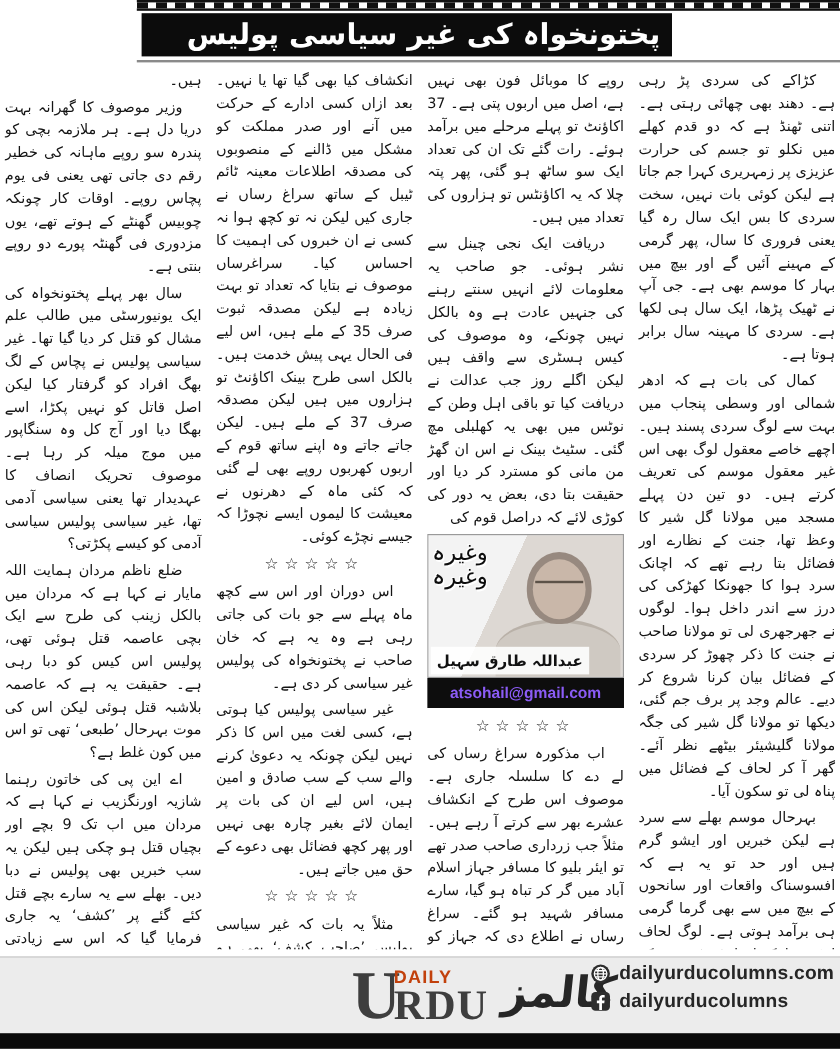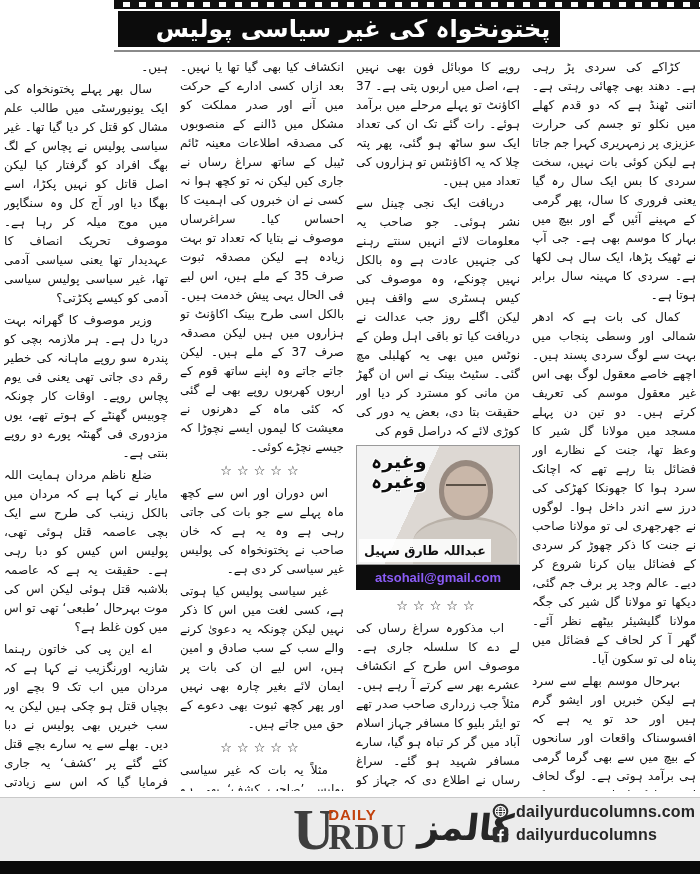--- a/index.html
+++ b/index.html
@@ -27,21 +27,21 @@
   .photo{position:relative;height:118px;border:1px solid #9a9a9a;overflow:hidden;
       background:linear-gradient(115deg,#f3f3f3 0 38%,#ddd8d3 38% 100%);}
   .ph-head{position:absolute;right:26px;top:14px;width:54px;height:60px;
       border-radius:50% 50% 46% 46%;background:#97897f;}
   .ph-face{position:absolute;right:31px;top:20px;width:44px;height:50px;
       border-radius:50%;background:#c9b7a9;}
   .ph-glasses{position:absolute;right:33px;top:38px;width:40px;height:8px;
       border-top:2px solid #5c5248;}
   .ph-body{position:absolute;right:2px;top:70px;width:104px;height:50px;
       border-radius:55% 55% 0 0;background:#cfc9c2;border-top:3px solid #b9b1a8;}
-  .tagline{position:absolute;left:14px;top:6px;font-weight:bold;font-size:19px;
+  .tagline{position:absolute;left:3px;top:6px;font-weight:normal;font-size:19px;
       line-height:1.05;color:#0d0d0d;text-align:left;
       text-shadow:1px 1px 0 #fff,-1px -1px 0 #fff;}
   .author-name{position:absolute;left:2px;bottom:2px;background:rgba(255,255,255,.88);
       padding:2px 5px;font-weight:bold;font-size:12.5px;color:#111;white-space:nowrap;}
   .email-bar{height:25px;background:#0d0d0d;color:#8b5cf6;display:flex;align-items:center;
       justify-content:center;font-weight:bold;font-size:13px;
       font-family:"Liberation Sans",sans-serif;direction:ltr;}
   
   .footer{position:absolute;top:797px;left:0;right:0;height:63px;background:#ececec;
       border-top:1px solid #c9c9c9;}
@@ -96,28 +96,28 @@
       </div>
       <div class="email-bar">atsohail@gmail.com</div>
     </div>
         <div class="stars">☆☆☆☆☆</div>
         <p class="para">اب مذکورہ سراغ رساں کی لے دے کا سلسلہ جاری ہے۔ موصوف اس طرح کے انکشاف عشرے بھر سے کرتے آ رہے ہیں۔ مثلاً جب زرداری صاحب صدر تھے تو ایئر بلیو کا مسافر جہاز اسلام آباد میں گر کر تباہ ہو گیا، سارے مسافر شہید ہو گئے۔ سراغ رساں نے اطلاع دی کہ جہاز کو حادثہ پیش نہیں آیا، اس پر طیارہ شکن راکٹ داغا گیا ہے۔ بات آئی گئی ہو گئی۔</p>
       </div>
     <div class="col">
         <p class="para noind">انکشاف کیا بھی گیا تھا یا نہیں۔ بعد ازاں کسی ادارے کے حرکت میں آنے اور صدر مملکت کو مشکل میں ڈالنے کے منصوبوں کی مصدقہ اطلاعات معینہ ٹائم ٹیبل کے ساتھ سراغ رساں نے جاری کیں لیکن نہ تو کچھ ہوا نہ کسی نے ان خبروں کی اہمیت کا احساس کیا۔ سراغرساں موصوف نے بتایا کہ تعداد تو بہت زیادہ ہے لیکن مصدقہ ثبوت صرف 35 کے ملے ہیں، اس لیے فی الحال یہی پیش خدمت ہیں۔ بالکل اسی طرح بینک اکاؤنٹ تو ہزاروں میں ہیں لیکن مصدقہ صرف 37 کے ملے ہیں۔ لیکن جاتے جاتے وہ اپنے ساتھ قوم کے اربوں کھربوں روپے بھی لے گئی کہ کئی ماہ کے دھرنوں نے معیشت کا لیموں ایسے نچوڑا کہ جیسے نچڑے کوئی۔</p>
         <div class="stars">☆☆☆☆☆</div>
         <p class="para">اس دوران اور اس سے کچھ ماہ پہلے سے جو بات کی جاتی رہی ہے وہ یہ ہے کہ خان صاحب نے پختونخواہ کی پولیس غیر سیاسی کر دی ہے۔</p>
-        <p class="para">غیر سیاسی پولیس کیا ہوتی ہے، کسی لغت میں اس کا ذکر نہیں لیکن چونکہ یہ دعویٰ کرنے والے سب کے سب صادق و امین ہیں، اس لیے ان کی بات پر ایمان لائے بغیر چارہ بھی نہیں اور پھر کچھ ثبوت بھی دعوے کے حق میں جاتے ہیں۔</p>
+        <p class="para">غیر سیاسی پولیس کیا ہوتی ہے، کسی لغت میں اس کا ذکر نہیں لیکن چونکہ یہ دعویٰ کرنے والے سب کے سب صادق و امین ہیں، اس لیے ان کی بات پر ایمان لائے بغیر چارہ بھی نہیں اور پھر کچھ فضائل بھی دعوے کے حق میں جاتے ہیں۔</p>
         <div class="stars">☆☆☆☆☆</div>
         <p class="para">مثلاً یہ بات کہ غیر سیاسی پولیس ’صاحب کشف‘ بھی ہو گئی ہے۔ جیسا کہ پختونخواہ کے ایک صوبائی وزیر کے گھرانے میں گیارہ سالہ ملازمہ بچی کی پراسرار موت پر پولیس نے میڈیکل رپورٹ آنے سے قبل ہی سند جاری کر دی کہ گیارہ سالہ مصباح کی موت ’طبعی‘ تھی۔ بچی کی لاش جب ہسپتال لائی گئی تو منہ سے جھاگ نکل رہا تھا اور لاش کا رنگ نیلا تھا۔ سال بھر کے اندر اسی گھرانے میں پہلے بھی دو ملازمہ بچیاں اسی طرح ’طبعی موت‘ کی نذر ہو چکی</p>
       </div>
     <div class="col">
         <p class="para noind">ہیں۔</p>
+        <p class="para">وزیر موصوف کا گھرانہ بہت دریا دل ہے۔ ہر ملازمہ بچی کو پندرہ سو روپے ماہانہ کی خطیر رقم دی جاتی تھی یعنی فی یوم پچاس روپے۔ اوقات کار چونکہ چوبیس گھنٹے کے ہوتے تھے، یوں مزدوری فی گھنٹہ پورے دو روپے بنتی ہے۔</p>
         <p class="para">سال بھر پہلے پختونخواہ کی ایک یونیورسٹی میں طالب علم مشال کو قتل کر دیا گیا تھا۔ غیر سیاسی پولیس نے پچاس کے لگ بھگ افراد کو گرفتار کیا لیکن اصل قاتل کو نہیں پکڑا، اسے بھگا دیا اور آج کل وہ سنگاپور میں موج میلہ کر رہا ہے۔ موصوف تحریک انصاف کا عہدیدار تھا یعنی سیاسی آدمی تھا، غیر سیاسی پولیس سیاسی آدمی کو کیسے پکڑتی؟</p>
-        <p class="para">وزیر موصوف کا گھرانہ بہت دریا دل ہے۔ ہر ملازمہ بچی کو پندرہ سو روپے ماہانہ کی خطیر رقم دی جاتی تھی یعنی فی یوم پچاس روپے۔ اوقات کار چونکہ چوبیس گھنٹے کے ہوتے تھے، یوں مزدوری فی گھنٹہ پورے دو روپے بنتی ہے۔</p>
         <p class="para">ضلع ناظم مردان ہمایت اللہ مایار نے کہا ہے کہ مردان میں بالکل زینب کی طرح سے ایک بچی عاصمہ قتل ہوئی تھی، پولیس اس کیس کو دبا رہی ہے۔ حقیقت یہ ہے کہ عاصمہ بلاشبہ قتل ہوئی لیکن اس کی موت بہرحال ’طبعی‘ تھی تو اس میں کون غلط ہے؟</p>
         <p class="para">اے این پی کی خاتون رہنما شازیہ اورنگزیب نے کہا ہے کہ مردان میں اب تک 9 بچے اور بچیاں قتل ہو چکی ہیں لیکن یہ سب خبریں بھی پولیس نے دبا دیں۔ بھلے سے یہ سارے بچے قتل کئے گئے پر ’کشف‘ یہ جاری فرمایا گیا کہ اس سے زیادتی نہیں ہوئی، لیکن میڈیکل بورڈ نے توہین کشف کرتے ہوئے زیادتی کی تصدیق کر دی۔ اس دوران رپورٹ جاری ہوئی ہے کہ پختونخواہ میں 222 بچوں سے زیادتی کے واقعات ہوئے ہیں جو ملک بھر میں ریکارڈ ہے۔ غیر سیاسی پولیس فی الحال خاموش ہے لیکن جلد ہی توقع ہے کہ وہ مناسب بیان جاری کر کے صورتحال واضح کر دے گی۔</p>
       </div>
   </div>
 
   <div class="footer">
     <div class="logo">
       <span class="logo-u">U</span>
       <span class="logo-stack">
         <span class="logo-daily">DAILY</span>

